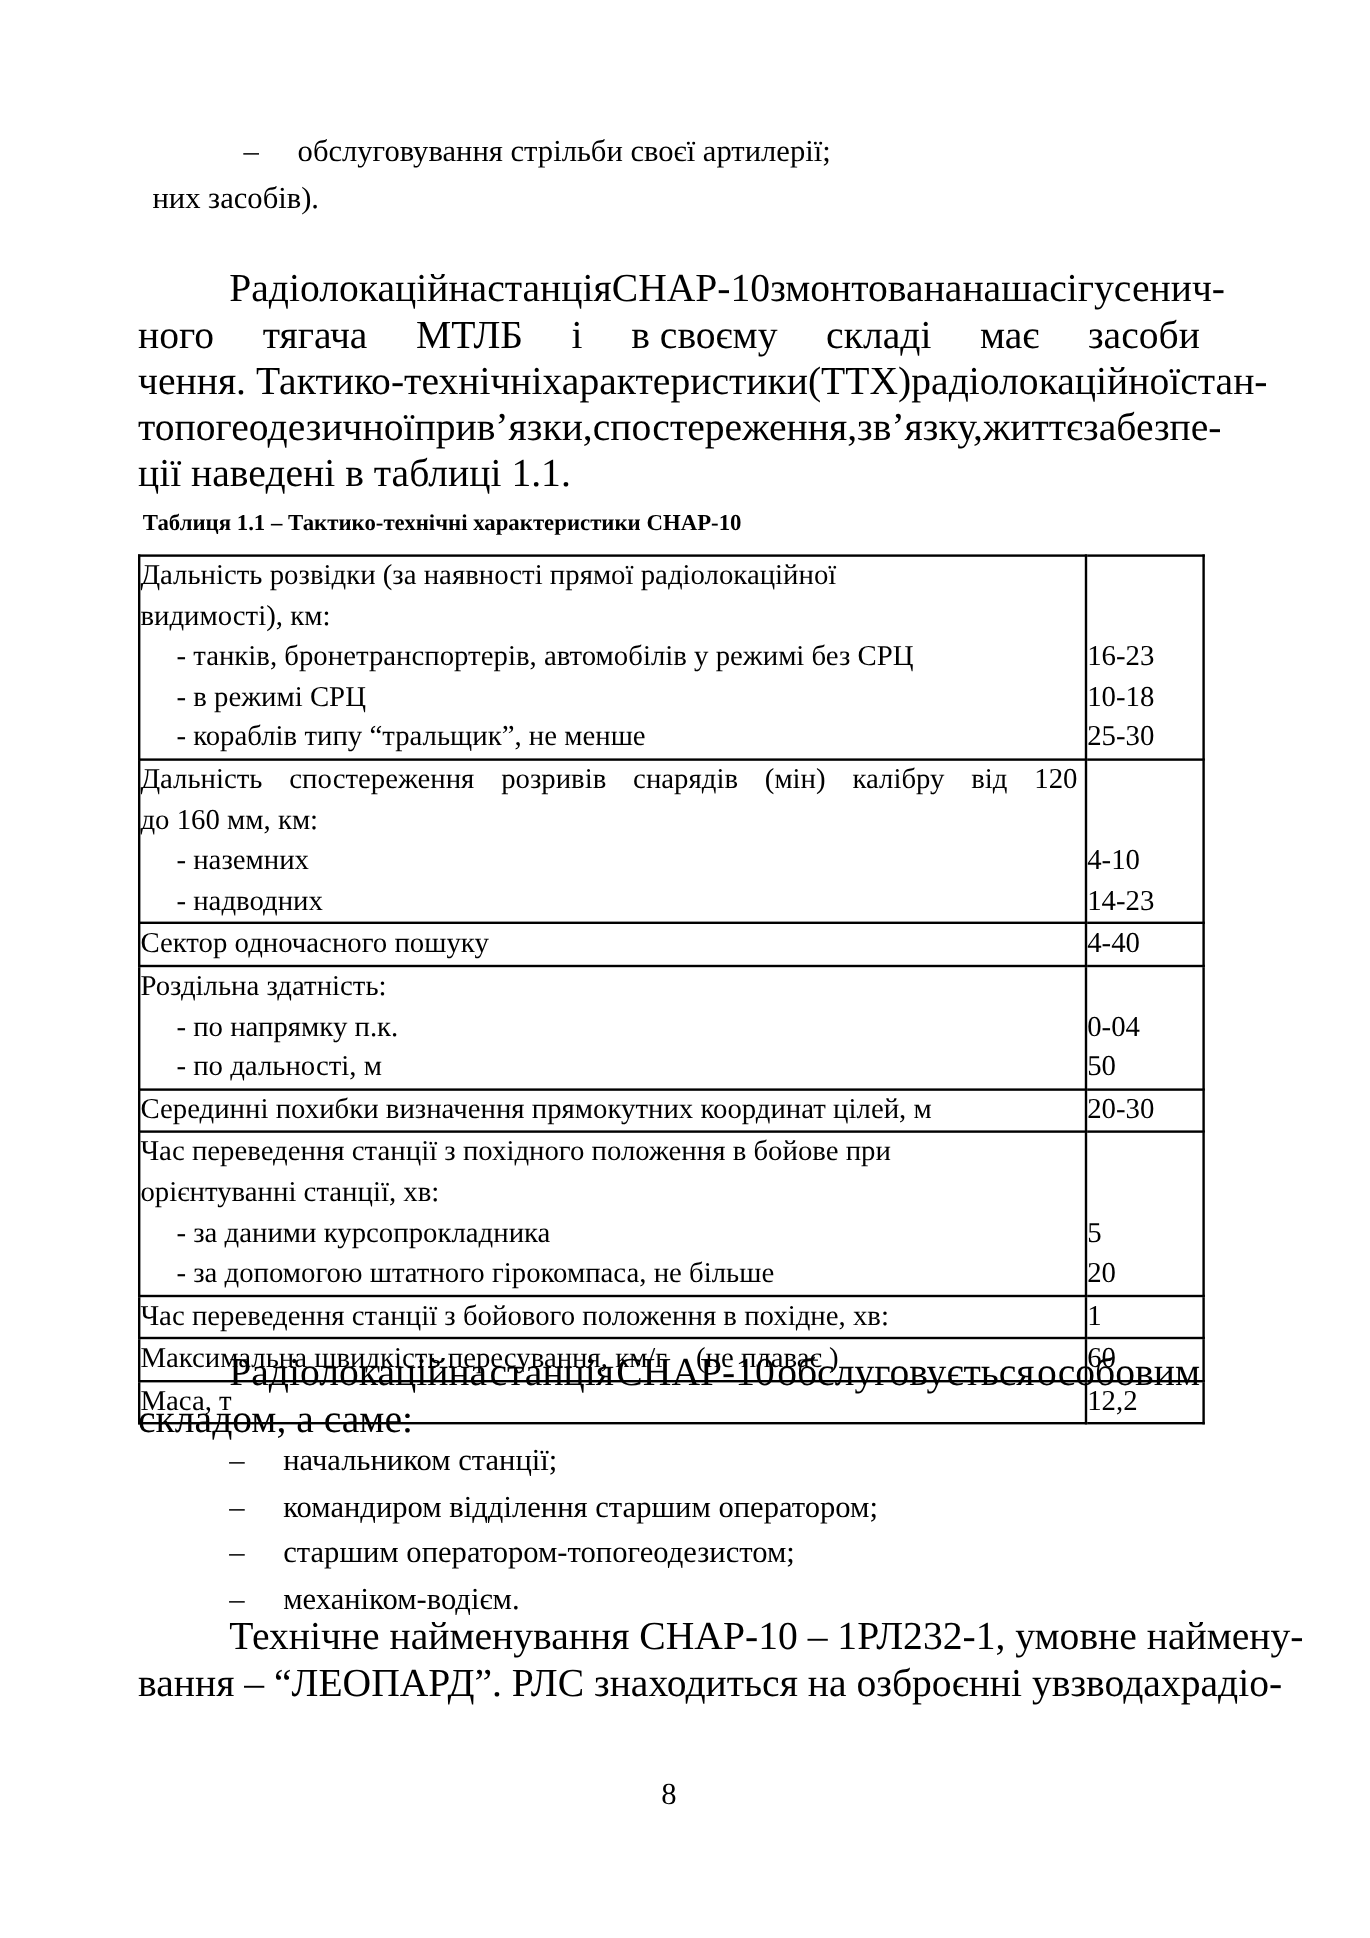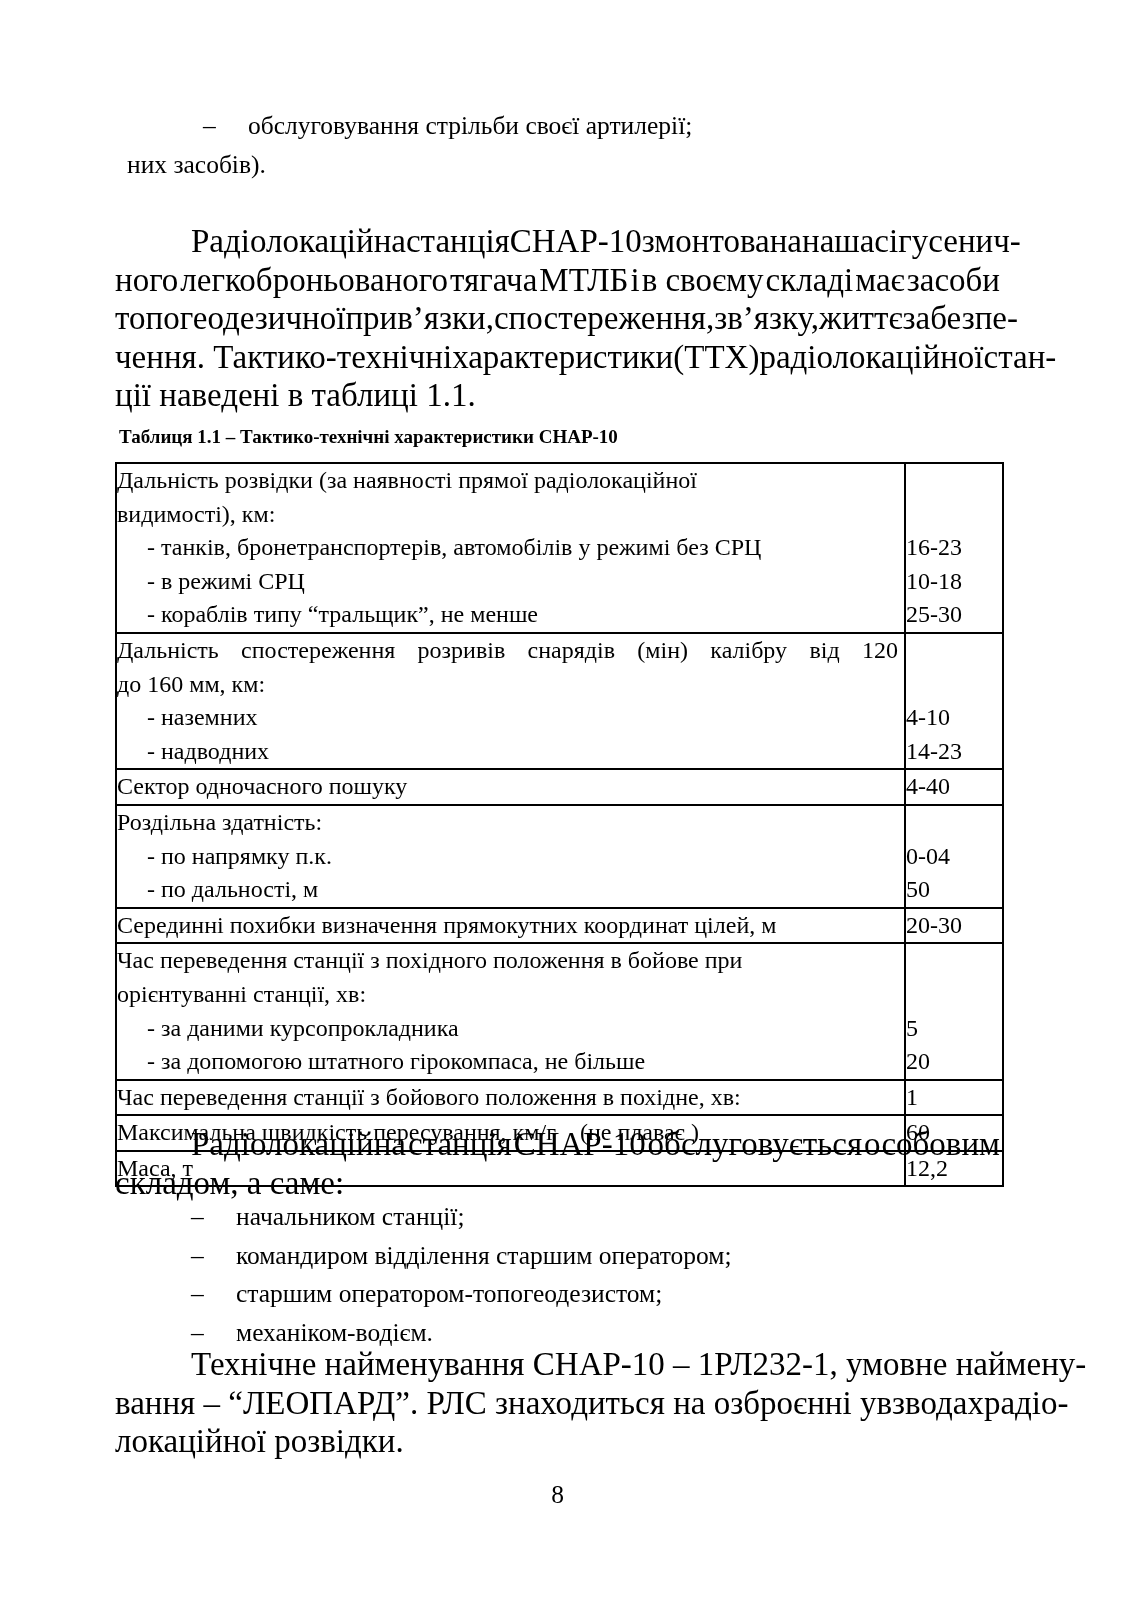--- a/index.html
+++ b/index.html
@@ -119,43 +119,42 @@
       <span style="padding-left:76px">Радіолокаційна</span>
       <span>станція</span>
       <span>СНАР-10</span>
       <span>змонтована</span>
       <span>на</span>
       <span>шасі</span>
       <span>гусенич-</span>
     </span>
     <span class="jline">
       <span>ного</span>
-      <span>легкоброньованого</span>
       <span>тягача</span>
       <span>МТЛБ</span>
       <span>і</span>
       <span>в своєму</span>
       <span>складі</span>
       <span>має</span>
       <span>засоби</span>
     </span>
     <span class="jline">
+      <span>чення. Тактико-технічні</span>
+      <span>характеристики</span>
+      <span>(ТТХ)</span>
+      <span>радіолокаційної</span>
+      <span>стан-</span>
+    </span>
+    <span class="jline">
       <span>топогеодезичної</span>
       <span>прив’язки,</span>
       <span>спостереження,</span>
       <span>зв’язку,</span>
       <span>життєзабезпе-</span>
     </span>
-    <span class="jline">
-      <span>чення. Тактико-технічні</span>
-      <span>характеристики</span>
-      <span>(ТТХ)</span>
-      <span>радіолокаційної</span>
-      <span>стан-</span>
-    </span>
     <span class="linebox">ції наведені в таблиці 1.1.</span>
   </div>
 
   <div class="tbl-caption" style="position:absolute; left:0; top:414px;">Таблиця 1.1 – Тактико-технічні характеристики СНАР-10</div>
 
   <div style="position:absolute; left:0; top:462px; width:885px;">
     <table class="ttx">
       <tbody>
 
         <tr>
@@ -285,18 +284,17 @@
     <span class="dashitem"><span class="mark">–</span><span>механіком-водієм.</span></span>
   </div>
 
   <div style="position:absolute; left:0; top:1345px; width:885px;" class="para">
     <span class="linebox" style="padding-left:76px">Технічне найменування СНАР-10 – 1РЛ232-1, умовне наймену-</span>
     <span class="jline">
       <span>вання – “ЛЕОПАРД”. РЛС знаходиться на озброєнні у</span>
       <span>взводах</span>
       <span>радіо-</span>
     </span>
-    <span class="linebox">локаційної розвідки.</span>
   </div>
 
   <div class="pageno" style="top:1480px;">8</div>
 
 </div>
 
 </body></html>

